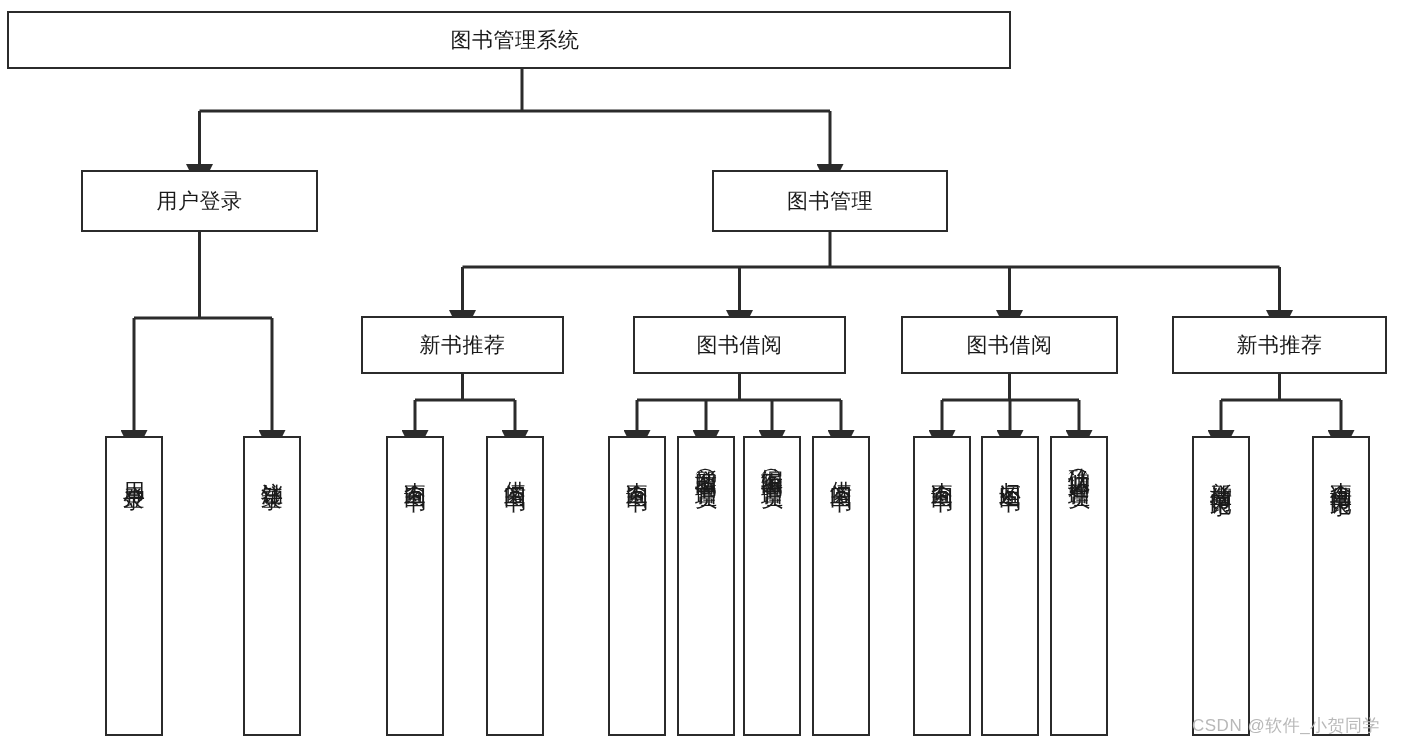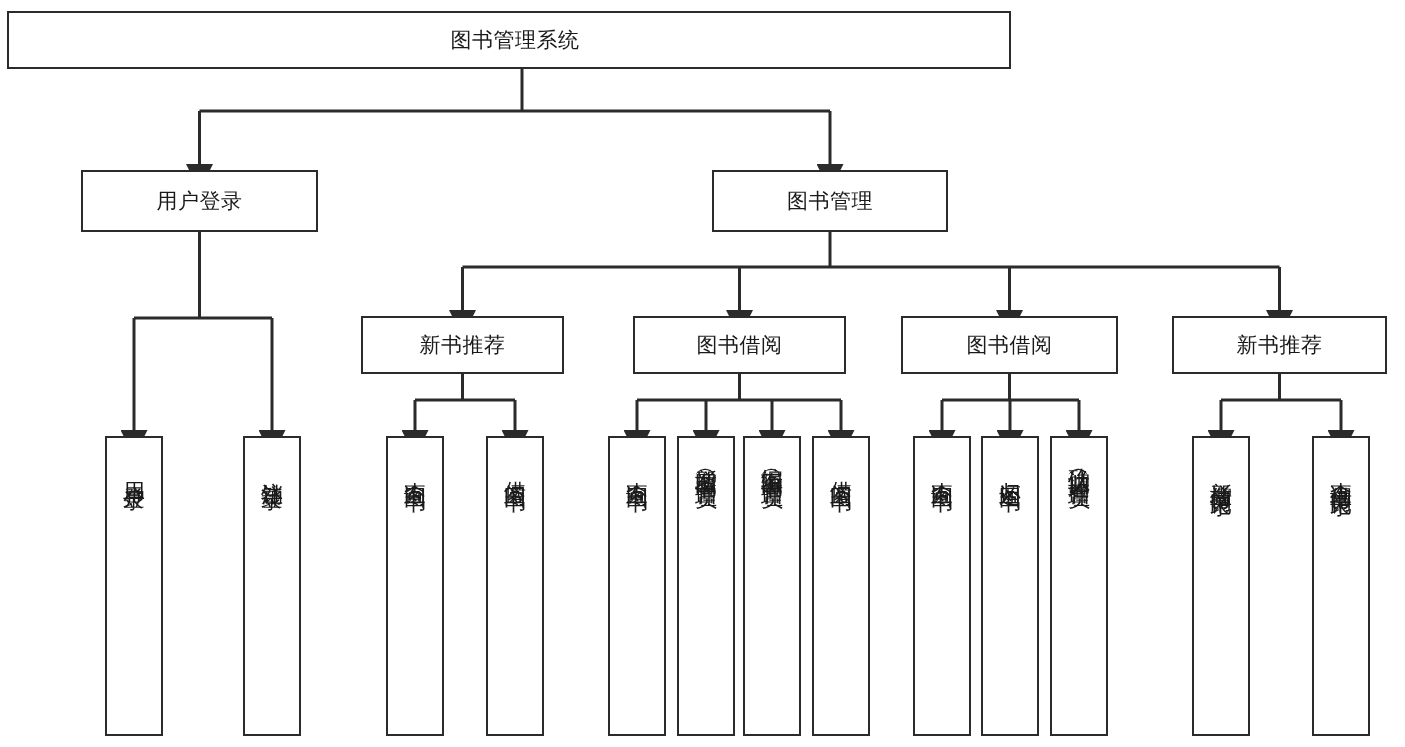--- a/index.html
+++ b/index.html
@@ -169,13 +169,14 @@
       <div class="node vert tall" style="left: 1050px; top: 436px; width: 58px; height: 300px; border-color: rgb(43, 43, 43);">
         <span class="label">确认归还（管理员）</span>
       </div>
       <div class="node vert" style="left: 1192px; top: 436px; width: 58px; height: 300px; border-color: rgb(43, 43, 43);">
         <span class="label">新增借阅记录</span>
       </div>
       <div class="node vert" style="left: 1312px; top: 436px; width: 58px; height: 300px; border-color: rgb(43, 43, 43);">
         <span class="label">查询借阅记录</span>
       </div>
     </div>
+  <div class="watermark" style="left: 1192px; top: 714px; color: rgb(184, 184, 184);">CSDN @软件_小贺同学</div>
 </div>
 
 </body></html>

